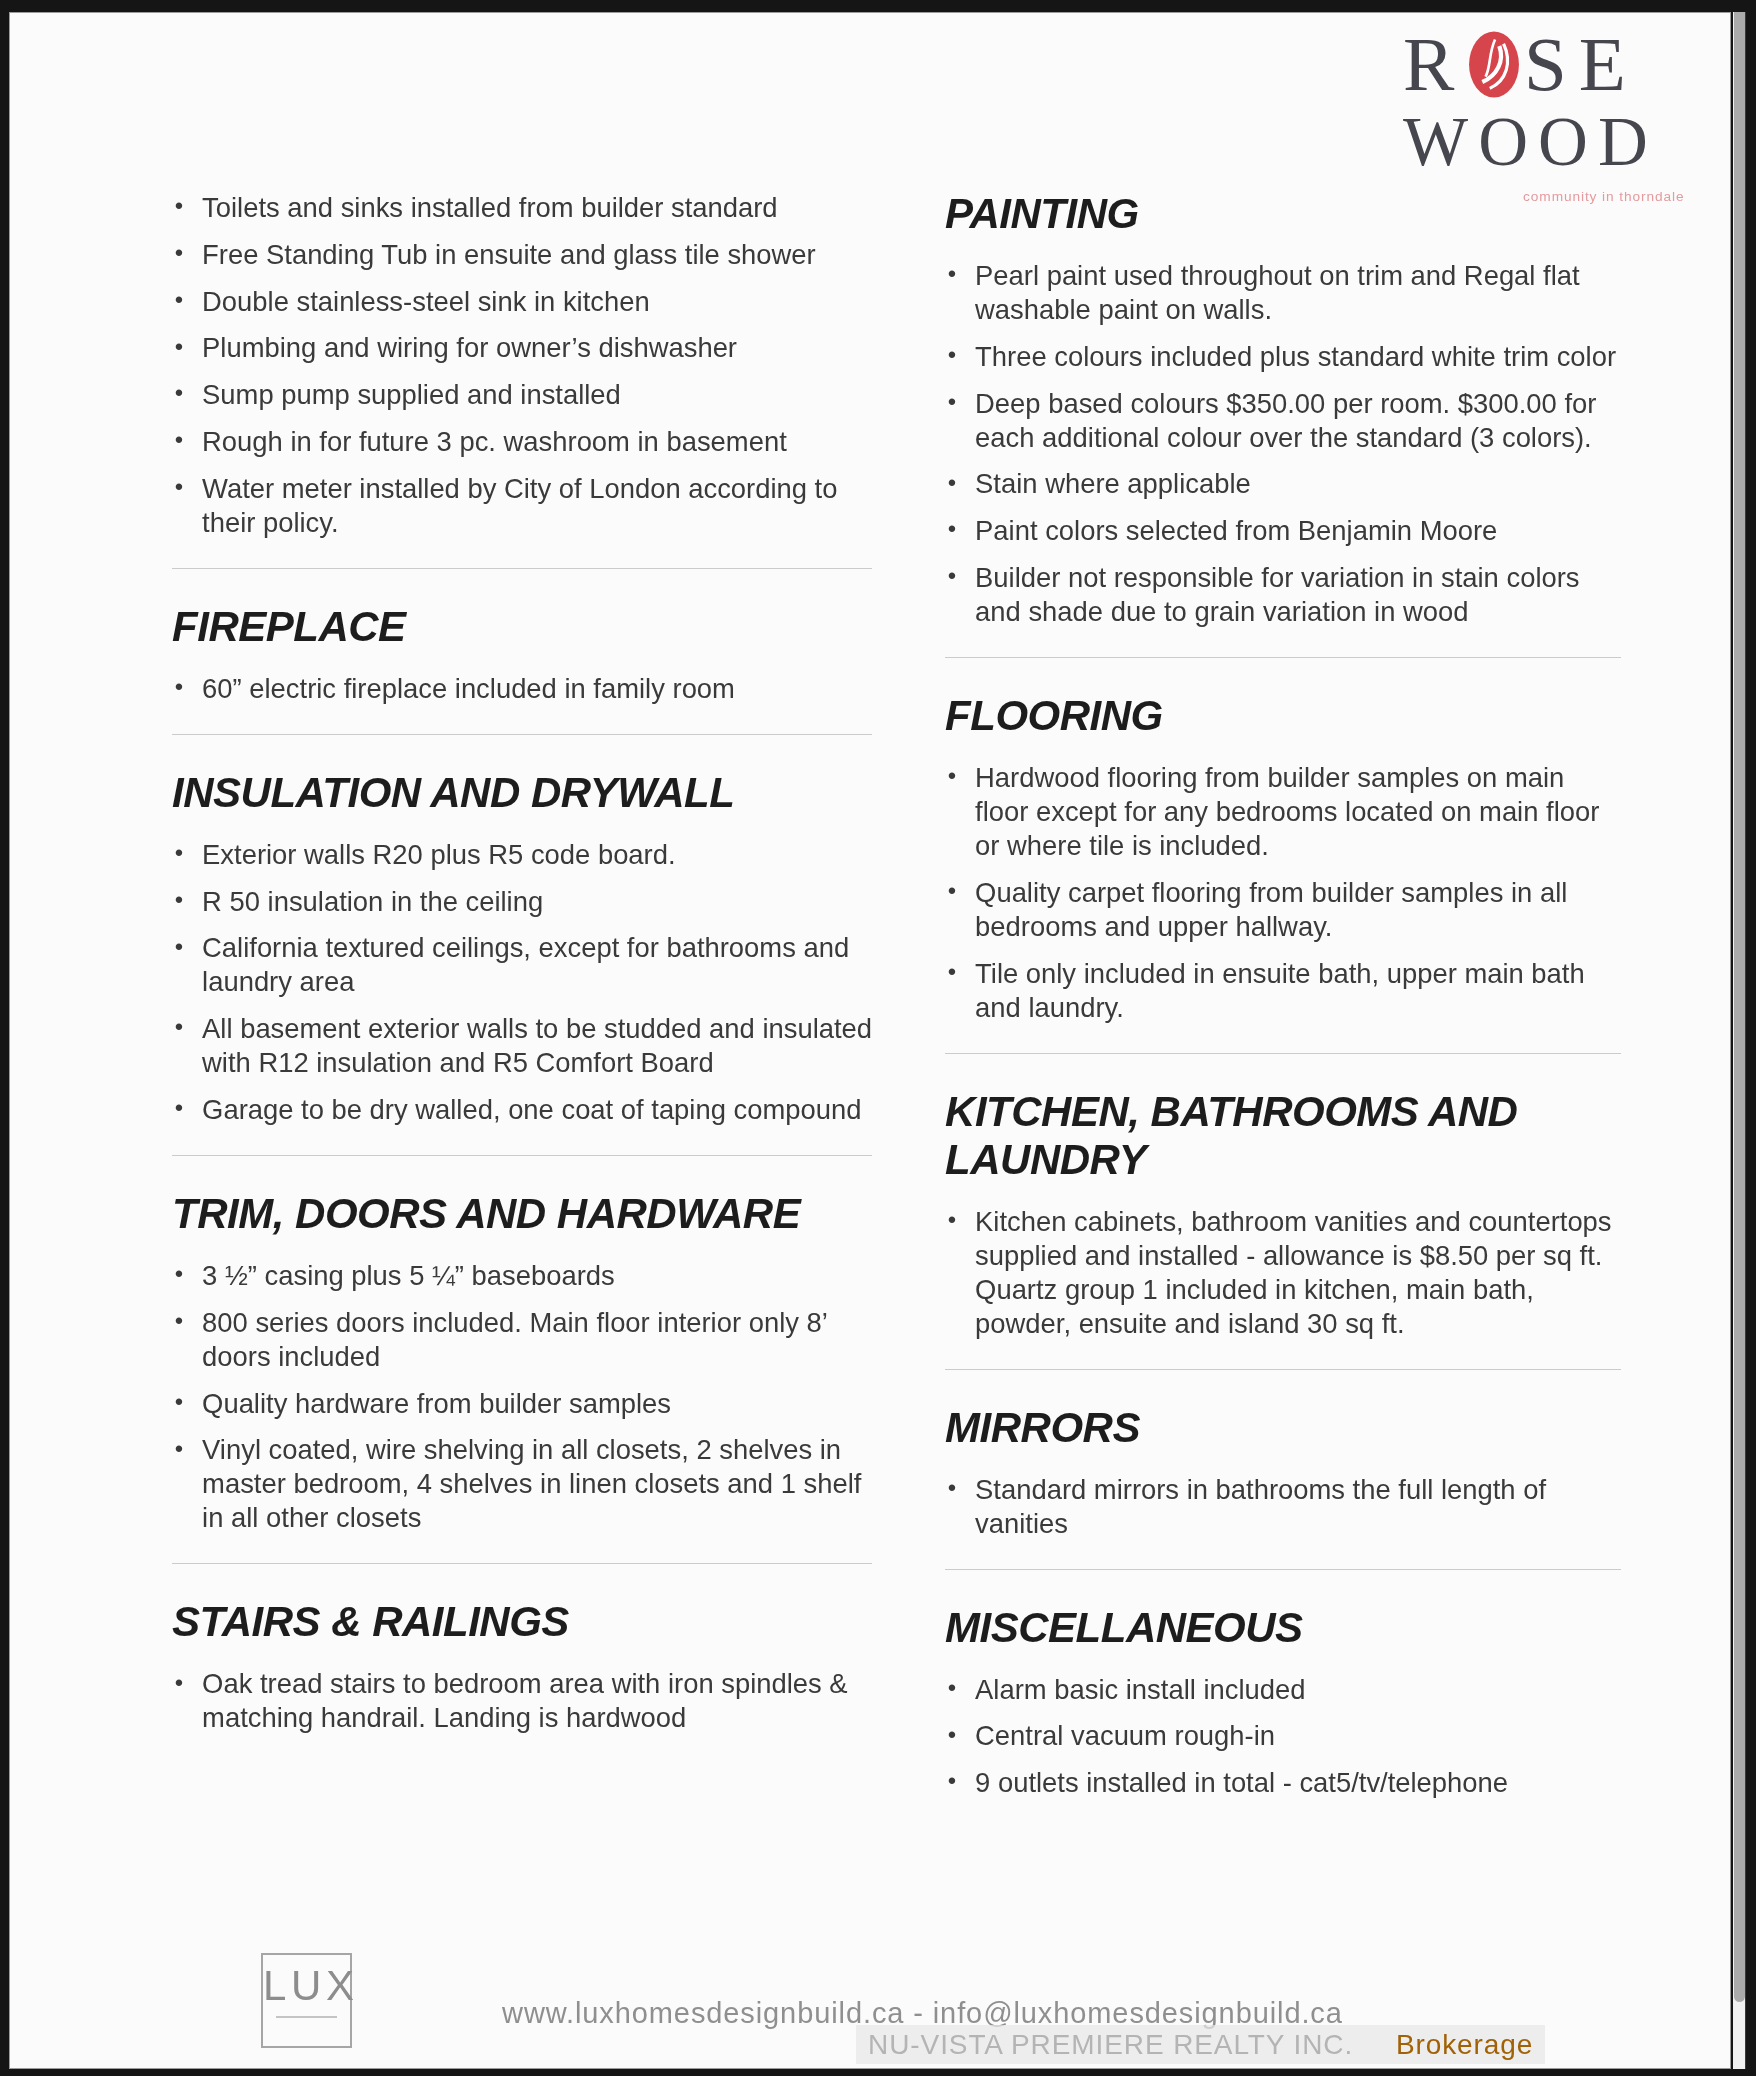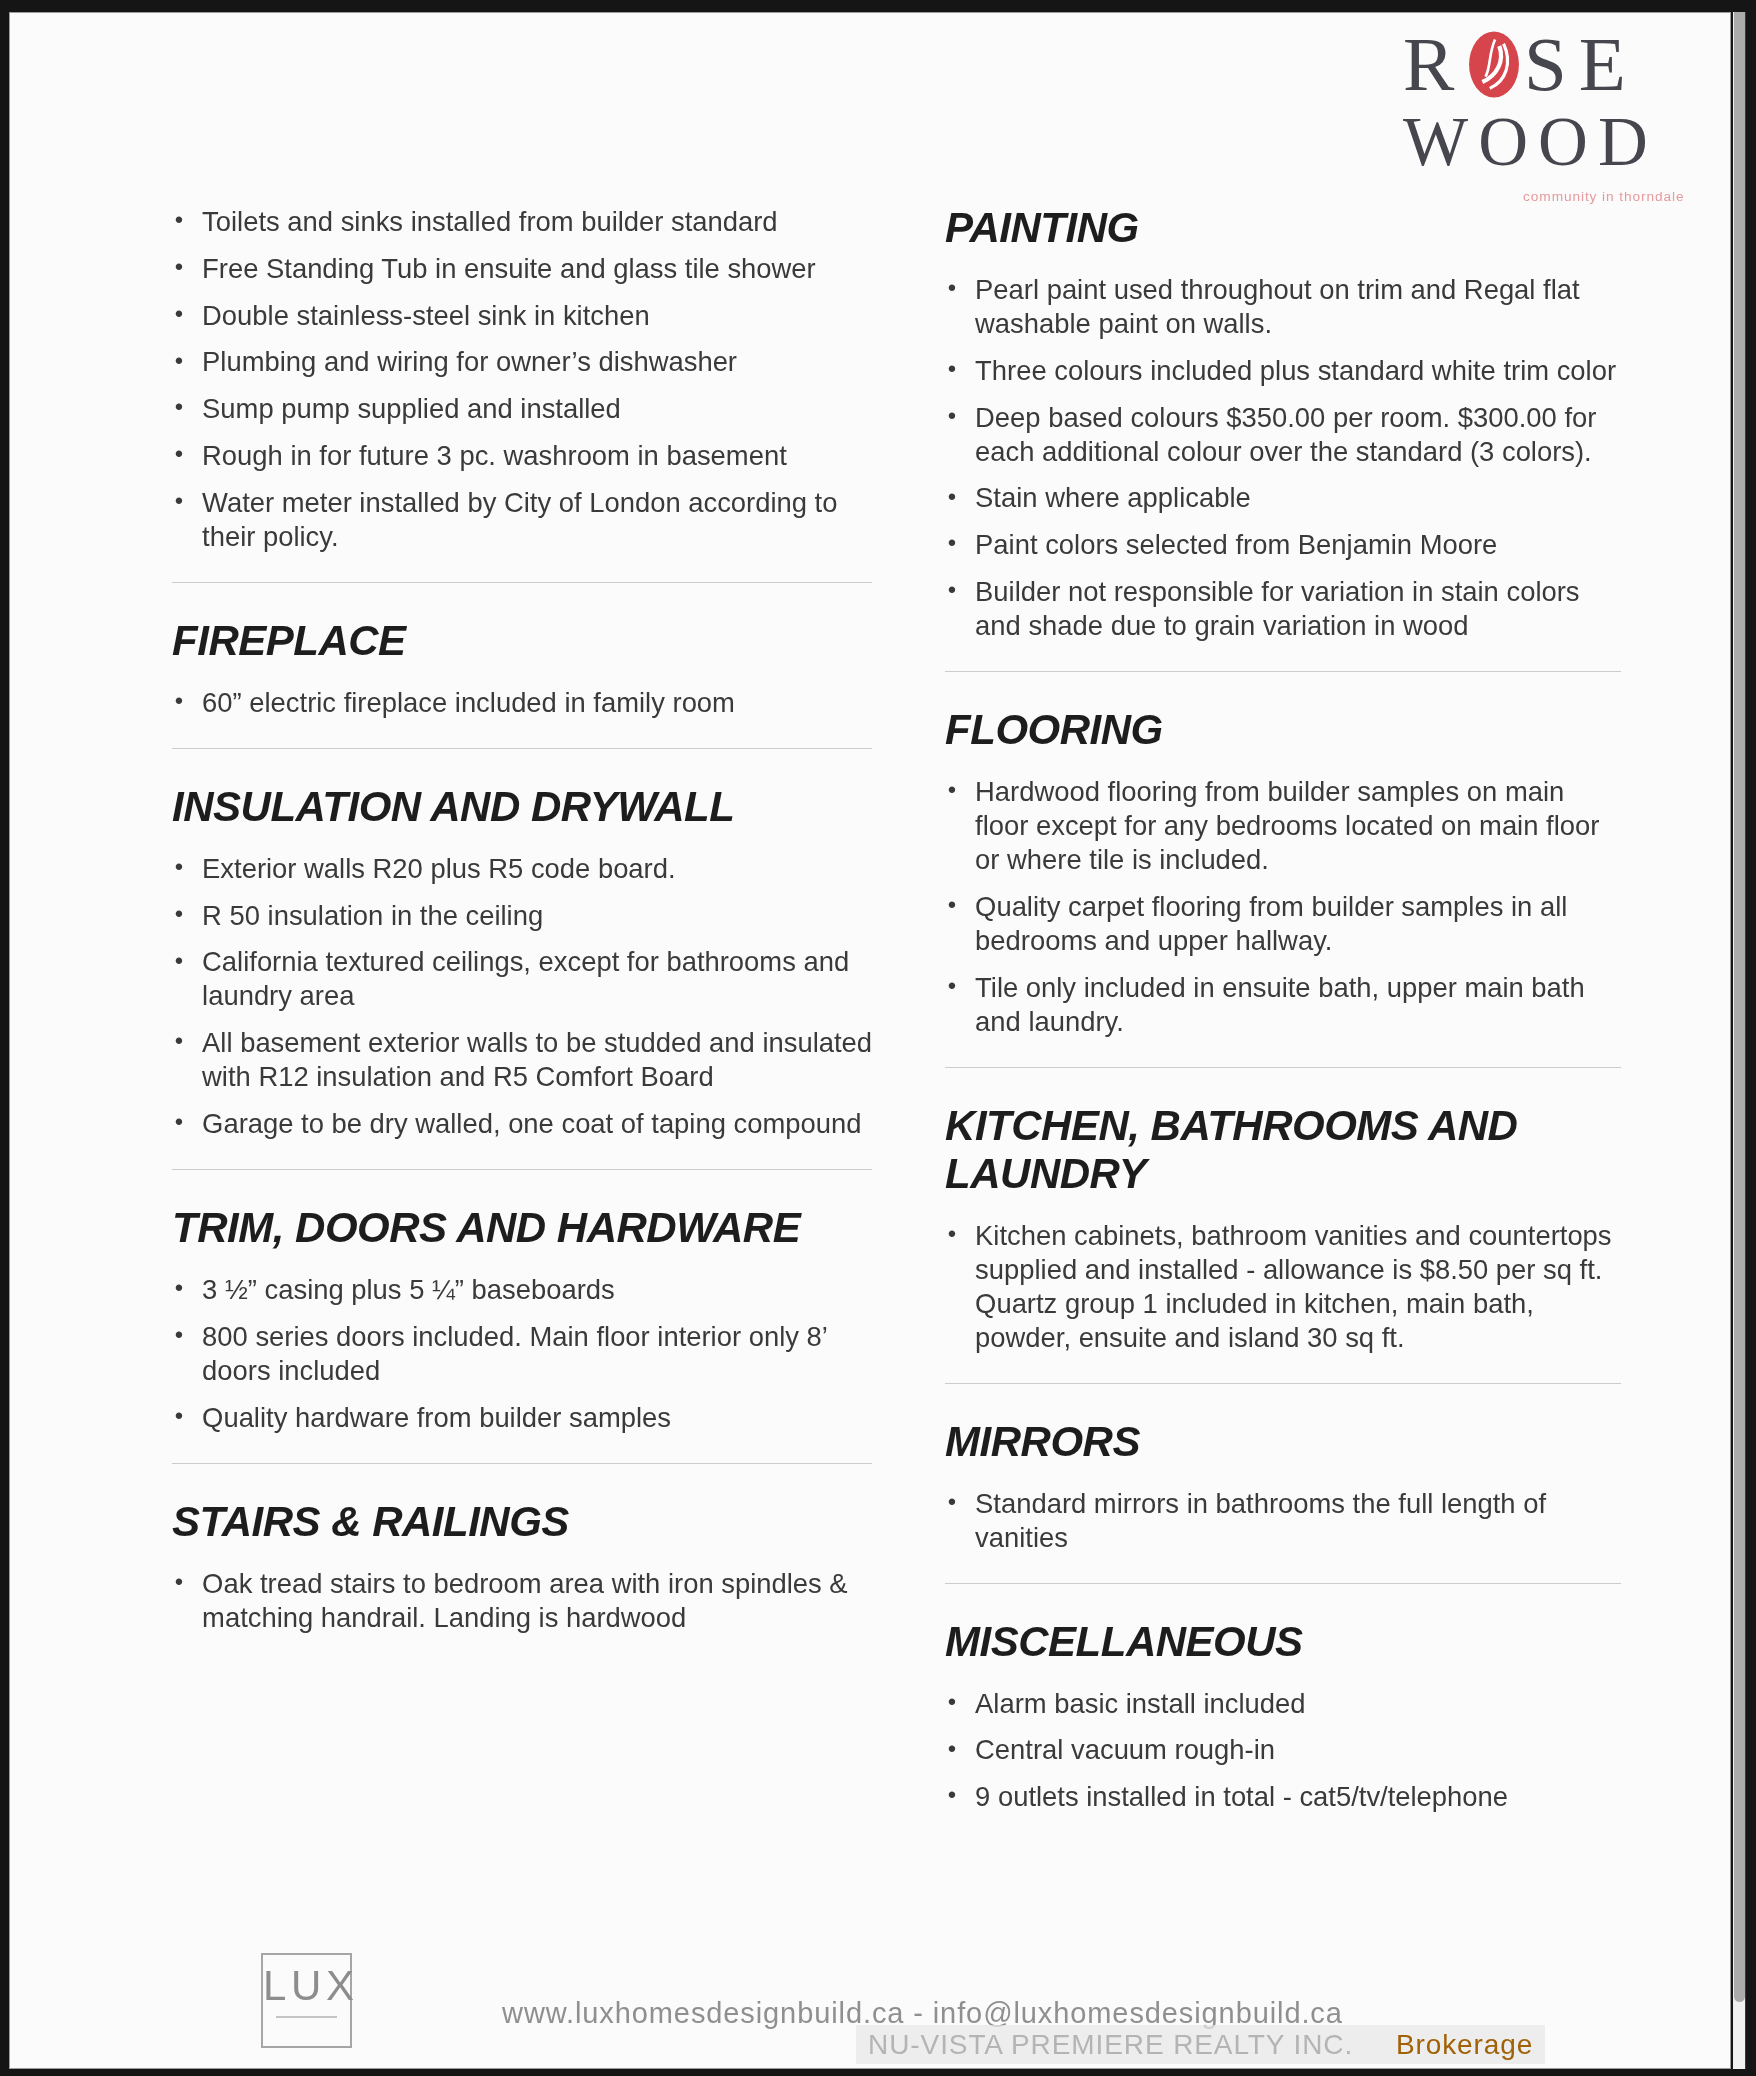--- a/index.html
+++ b/index.html
@@ -25,21 +25,21 @@
   
   .logo{position:absolute;top:12.8px;right:43px;width:284px;color:#46464e;}
   .logo-line1{display:flex;align-items:center;justify-content:flex-start;
     font-family:"Liberation Serif",serif;font-size:77px;line-height:77px;letter-spacing:12px;}
   .rose-svg{width:54px;height:69px;margin:0 2.7px 0 0.9px;flex:0 0 auto;}
   .logo-line2{font-family:"Liberation Serif",serif;font-size:69px;line-height:69px;
     letter-spacing:10px;margin-top:5.5px;}
   .tagline{margin-top:12px;text-align:right;font-size:13.7px;letter-spacing:0.9px;
     color:#e59a9d;padding-right:2.7px;}
   
-  .col{position:absolute;top:16px;}
+  .col{position:absolute;top:2px;}
   .col-left{left:162px;width:700px;padding-top:176px;}
   .col-right{left:935px;width:676px;padding-top:175px;}
   .section-title{
     font-style:italic;font-weight:700;font-size:42px;line-height:48px;
     color:#1d1d1d;letter-spacing:-0.5px;margin:34px 0 0 0;
   }
   .section-title.first{margin-top:0;}
   .divider{border:0;border-top:1.8px solid #cbcbcb;margin:28px 0 0 0;height:0;}
   ul.bullets{list-style:none;margin:21px 0 0 0;padding:0;}
   .col-left ul.intro{margin-top:0;}
@@ -114,20 +114,21 @@
       <li>All basement exterior walls to be studded and insulated with R12 insulation and R5 Comfort Board</li>
       <li>Garage to be dry walled, one coat of taping compound</li>
     </ul>
 
     <div class="divider"></div>
     <h2 class="section-title">TRIM, DOORS AND HARDWARE</h2>
     <ul class="bullets">
       <li>3 ½” casing plus 5 ¼” baseboards</li>
       <li>800 series doors included. Main floor interior only 8’ doors included</li>
       <li>Quality hardware from builder samples</li>
+      <li>Vinyl coated, wire shelving in all closets, 2 shelves in master bedroom, 4 shelves in linen closets and 1 shelf in all other closets</li>
     </ul>
 
     <div class="divider"></div>
     <h2 class="section-title">STAIRS &amp; RAILINGS</h2>
     <ul class="bullets">
       <li>Oak tread stairs to bedroom area with iron spindles &amp; matching handrail. Landing is hardwood</li>
     </ul>
   </div>
 
   <div class="col col-right">

